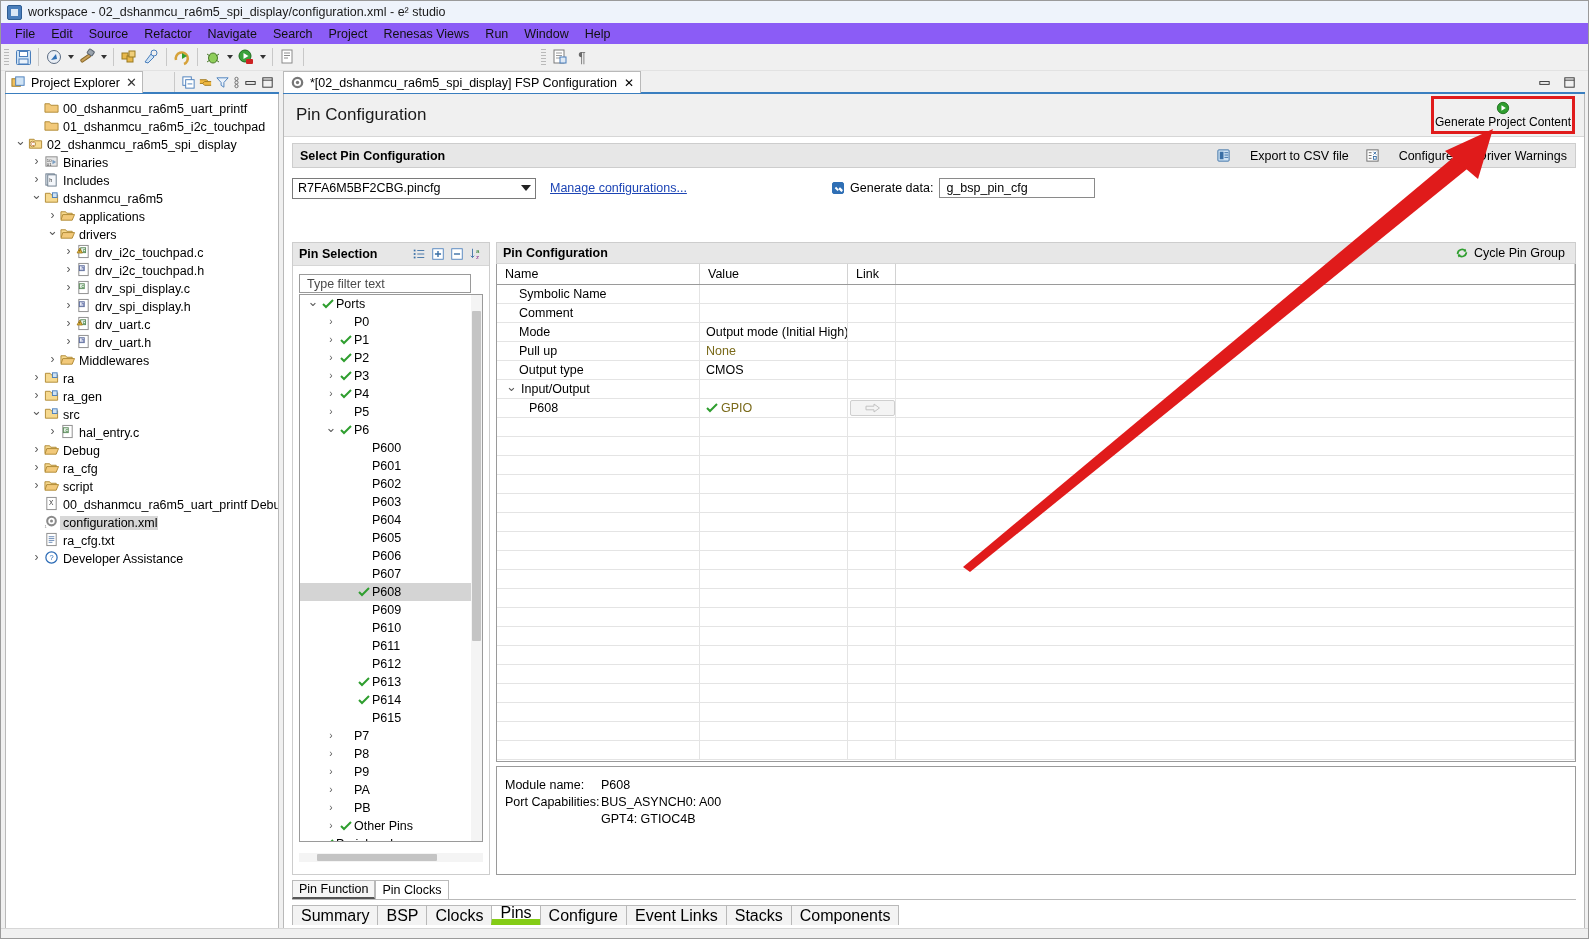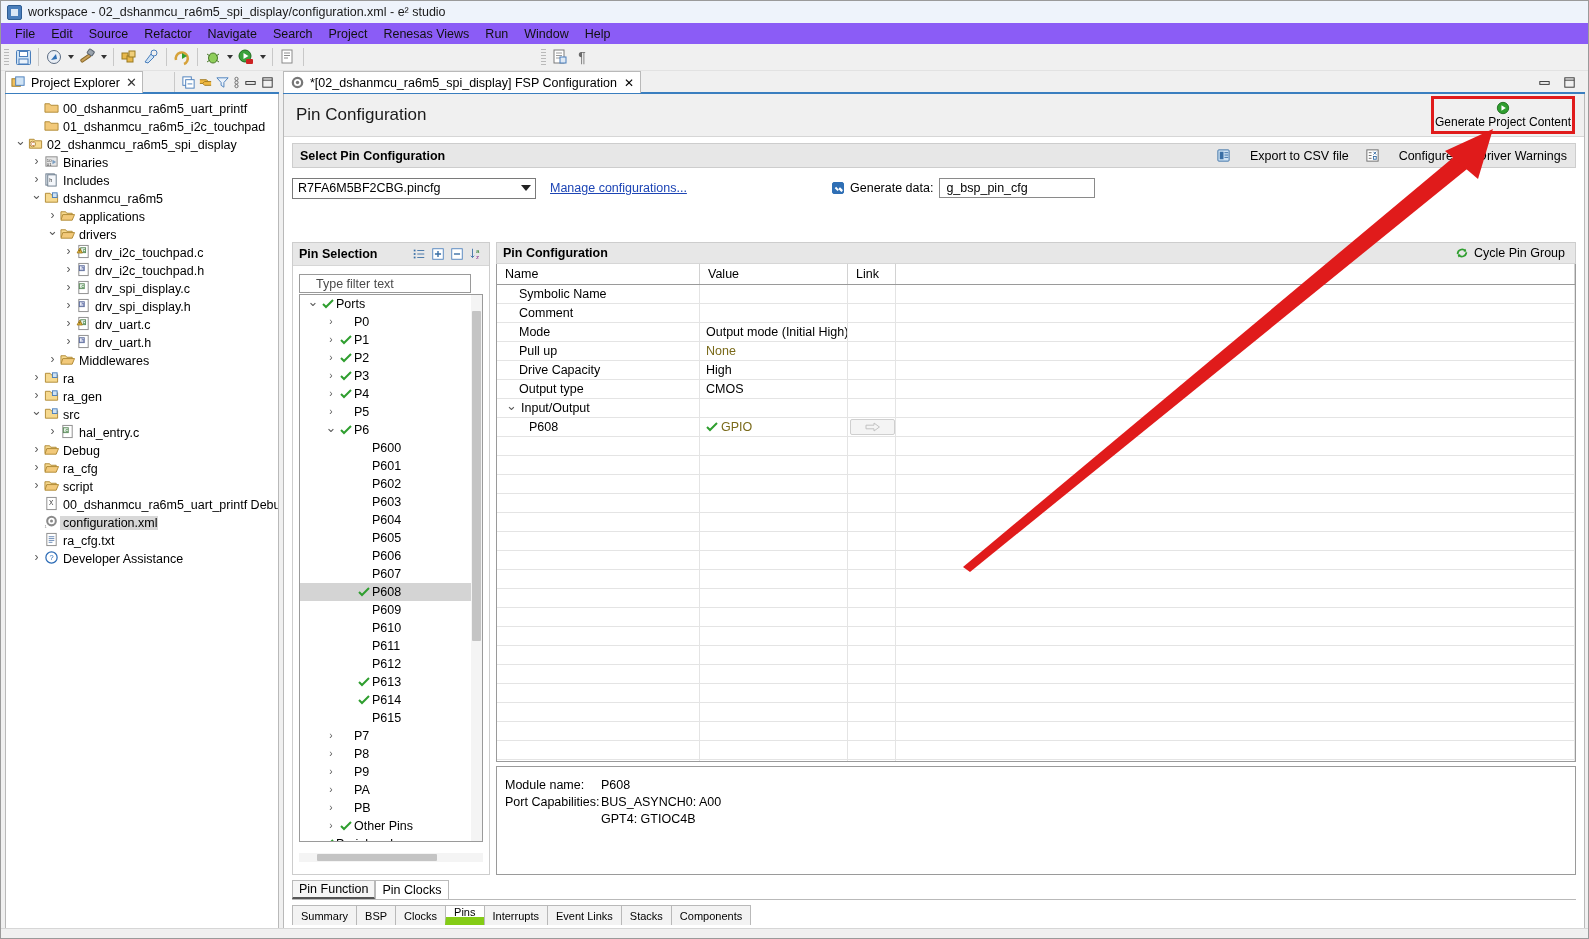--- a/index.html
+++ b/index.html
@@ -104,21 +104,21 @@
 
   
   .panels{position:absolute;left:8px;top:148px;right:8px;bottom:54px;border-radius:8px;}
   .pinsel{position:absolute;left:0;top:0;width:198px;bottom:0;border:1px solid #cdcdcd;
           background:#fff;box-sizing:border-box;}
   .pinsel-hd{height:22px;background:#e7e7e7;display:flex;align-items:center;
              border-bottom:1px solid #d6d6d6;}
   .pinsel-hd .t{font-weight:bold;font-size:12.5px;padding-left:6px;}
   .pinsel-hd .icons{margin-left:auto;display:flex;align-items:center;gap:5px;padding-right:6px;}
   .filter{margin:8px 18px 0 6px;height:19px;border:1px solid #9a9a9a;background:#fff;
-          display:flex;align-items:center;padding-left:16px;box-sizing:border-box;}
+          display:flex;align-items:center;padding-left:7px;box-sizing:border-box;}
   .filter .ph{font-size:12.5px;color:#4a4a4a;}
   .pintree-wrap{position:absolute;left:6px;top:51px;right:6px;bottom:32px;border:1px solid #9a9a9a;
                 background:#fff;box-sizing:border-box;overflow:hidden;}
   .pintree{position:absolute;left:0;top:0;right:11px;bottom:0;overflow:hidden;}
   .prow{display:flex;align-items:center;height:18px;font-size:12.5px;white-space:nowrap;}
   .prow.sel{background:#d4d4d4;}
   .prow .tw{width:14px;flex:0 0 14px;display:flex;align-items:center;justify-content:center;}
   .prow .tw span{font-size:10px;color:#5a5a5a;}
   .prow .ck{width:16px;flex:0 0 16px;display:flex;align-items:center;justify-content:center;}
   .vsb{position:absolute;right:0;top:0;width:11px;bottom:0;background:#f4f4f4;}
@@ -156,24 +156,24 @@
   .inf .k{width:96px;flex:0 0 96px;}
 
   
   .subtabs{position:absolute;left:8px;bottom:30px;height:20px;display:flex;align-items:flex-end;}
   .subtab{height:19px;padding:0 6px;font-size:12.5px;display:flex;align-items:center;
           border:1px solid #b9b9b9;border-bottom:none;background:#fff;box-sizing:border-box;}
   .subtab.active{border-bottom:2px solid #555;background:#f5f5f5;}
   .subtabs-line{position:absolute;left:8px;right:8px;bottom:29px;height:1px;background:#b9b9b9;}
 
   .maintabs{position:absolute;left:8px;bottom:4px;height:21px;display:flex;align-items:flex-end;}
-  .mtab{height:20px;padding:0 8px;font-size:11px;display:flex;align-items:center;
+  .mtab{height:20px;padding:0 8px;font-size:16px;display:flex;align-items:center;
         border:1px solid #b9b9b9;border-bottom:none;background:#f3f3f3;box-sizing:border-box;
         margin-right:-1px;}
-  .mtab.active{background:#ffffff;border-bottom:8px solid #84cc16;}
+  .mtab.active{background:#ffffff;border-bottom:6px solid #84cc16;}
 
   
   .statusbar{position:absolute;left:0;bottom:0;width:100%;height:10px;background:#f0f0f0;
              border-top:1px solid #d6d6d6;box-sizing:border-box;}
 
   
   .anno{position:absolute;left:0;top:0;width:1589px;height:939px;pointer-events:none;}
 </style>
 </head>
 <body>
@@ -1039,30 +1039,20 @@
                     <span style="padding-left: 22px;">Pull up</span>
                   </div>
                   <div class="td c2">
                     <span class="val-olive" style="padding-left: 6px;">None</span>
                   </div>
                   <div class="td c3"></div>
                   <div class="td c4"></div>
                 </div>
                 <div class="trow">
                   <div class="td c1">
-                    <span style="padding-left: 22px;">Drive Capacity</span>
-                  </div>
-                  <div class="td c2">
-                    <span style="padding-left: 6px;">High</span>
-                  </div>
-                  <div class="td c3"></div>
-                  <div class="td c4"></div>
-                </div>
-                <div class="trow">
-                  <div class="td c1">
                     <span style="padding-left: 22px;">Output type</span>
                   </div>
                   <div class="td c2">
                     <span style="padding-left: 6px;">CMOS</span>
                   </div>
                   <div class="td c3"></div>
                   <div class="td c4"></div>
                 </div>
                 <div class="trow">
                   <div class="td c1">
@@ -1226,21 +1216,21 @@
       <div class="subtabs-line"></div>
       <div class="subtabs" id="sub-tabs">
           <div class="subtab active">Pin Function</div>
           <div class="subtab">Pin Clocks</div>
         </div>
       <div class="maintabs" id="main-tabs">
           <div class="mtab">Summary</div>
           <div class="mtab">BSP</div>
           <div class="mtab">Clocks</div>
           <div class="mtab active">Pins</div>
-          <div class="mtab">Interrupts</div>
+          <div class="mtab">Configure</div>
           <div class="mtab">Event Links</div>
           <div class="mtab">Stacks</div>
           <div class="mtab">Components</div>
         </div>
     </div>
   </div>
 
   <div class="statusbar"></div>
 
   <svg class="anno">

